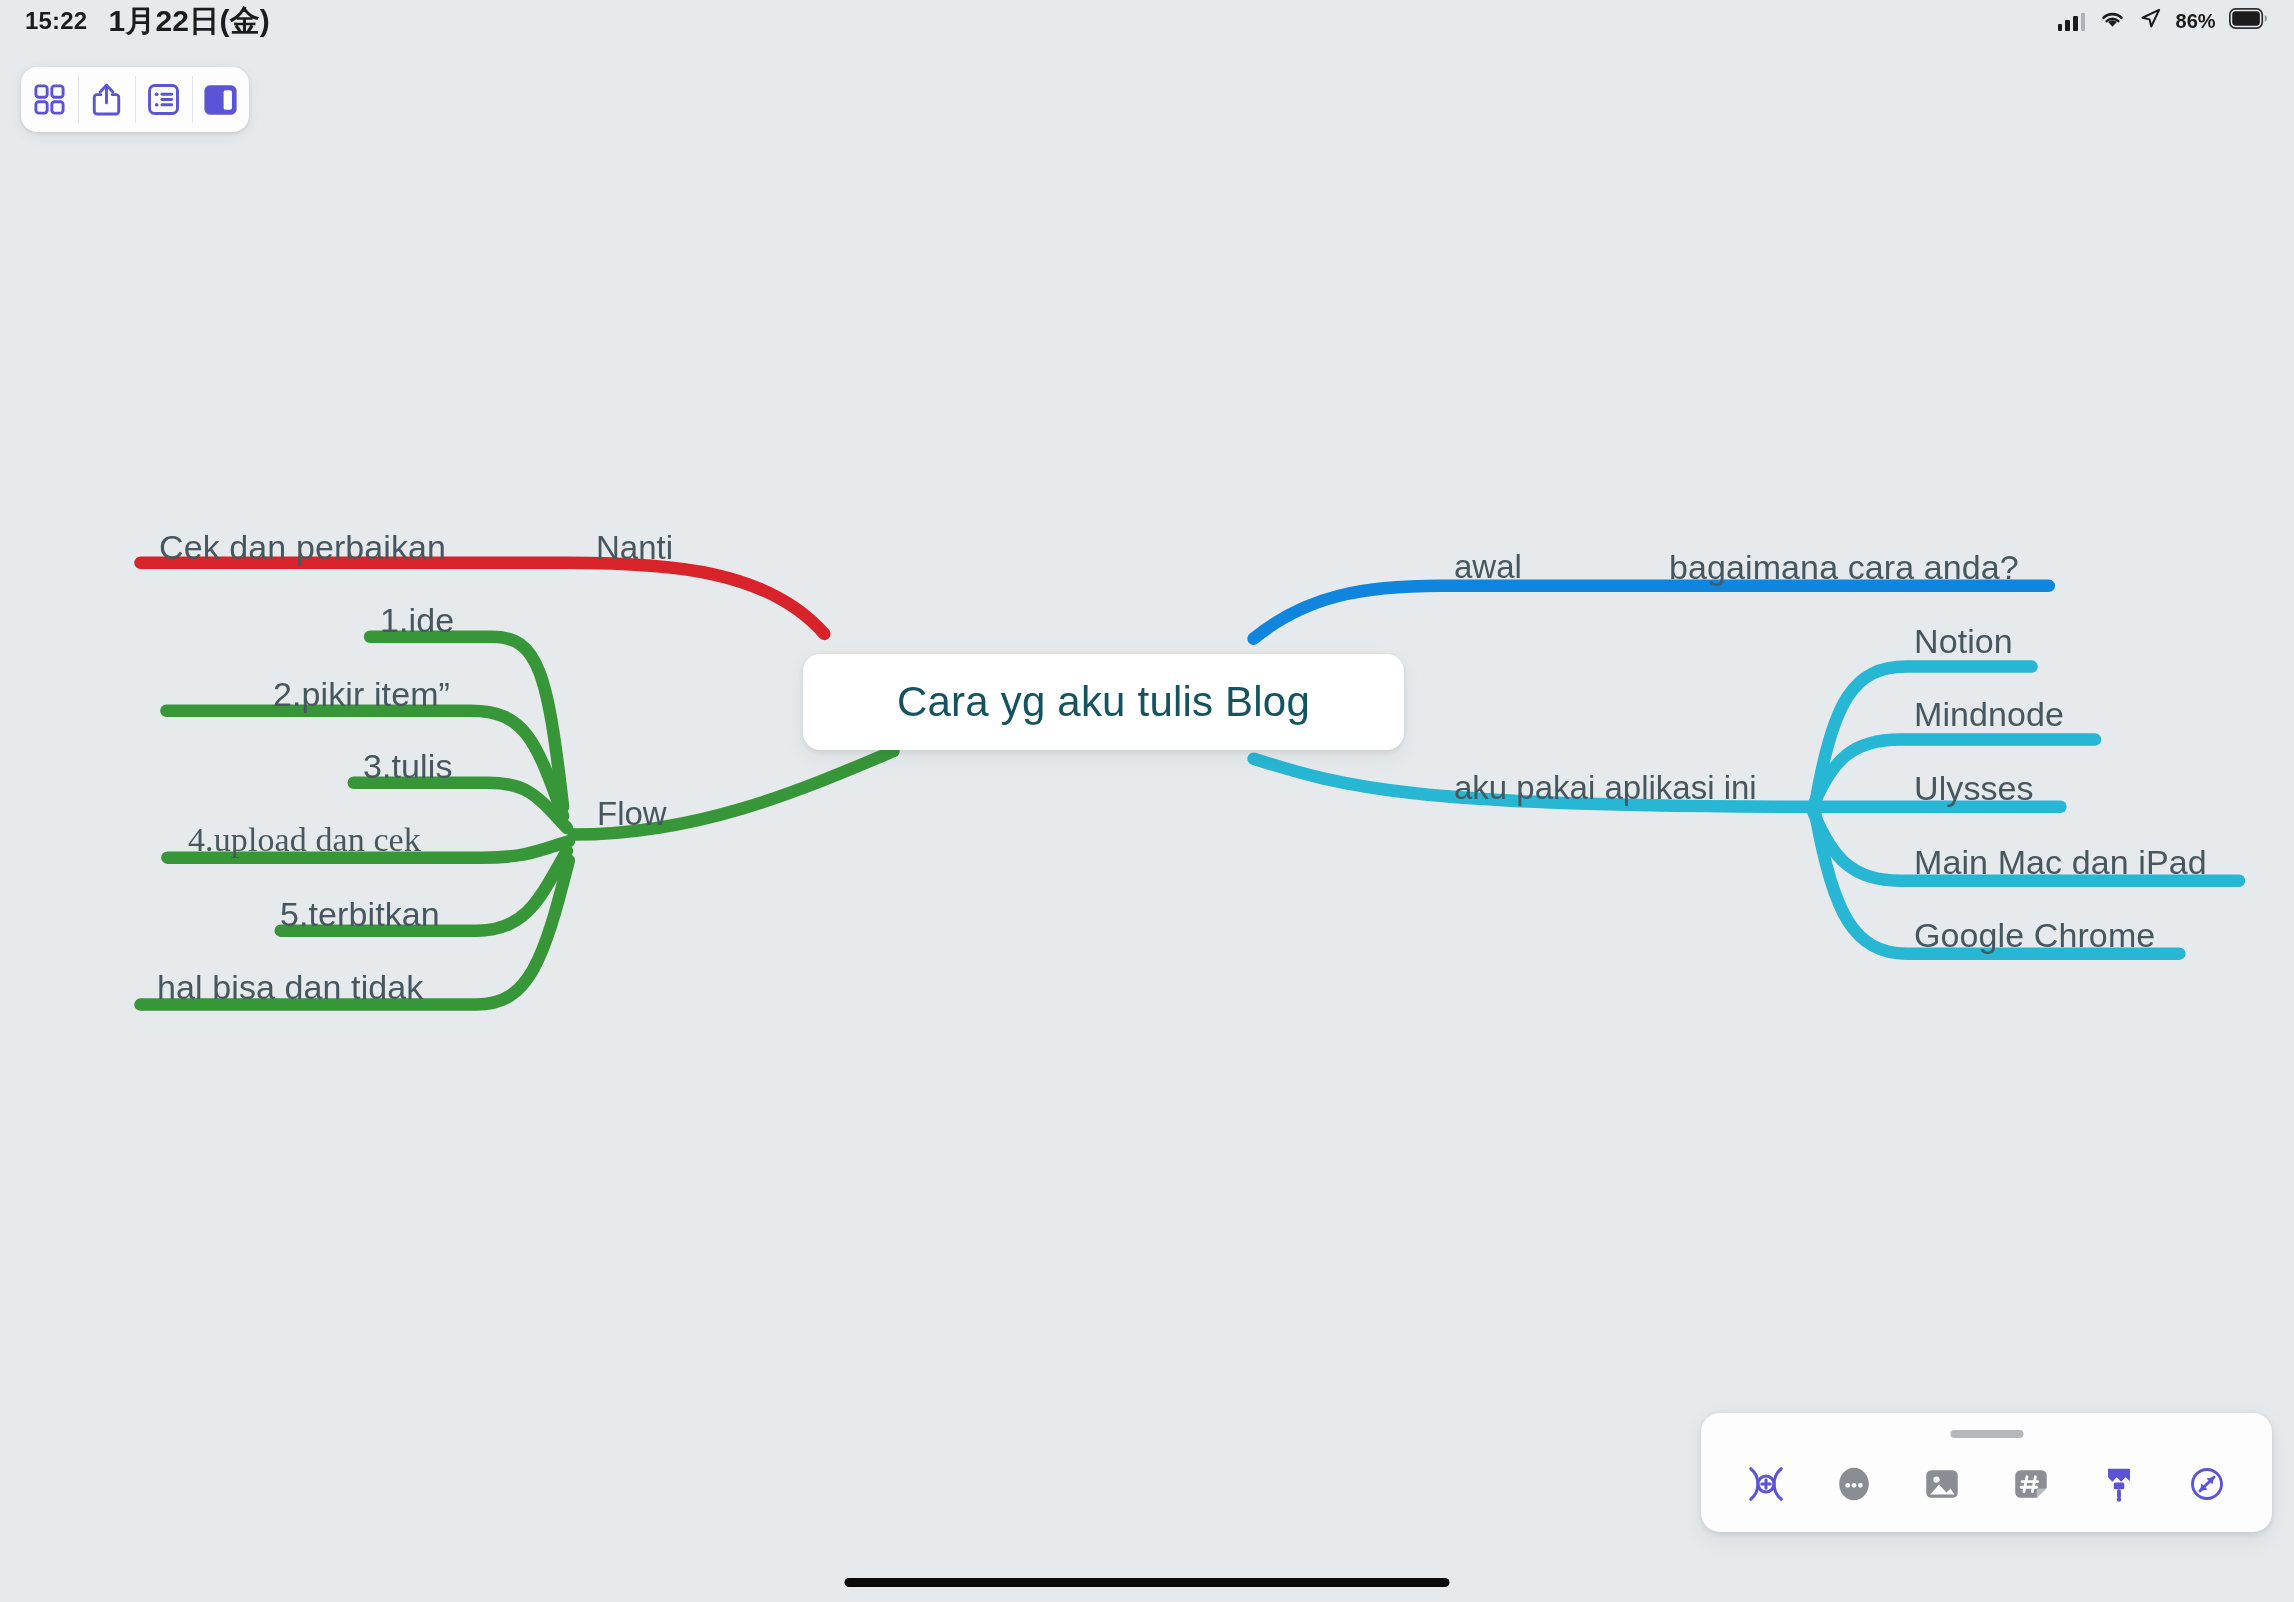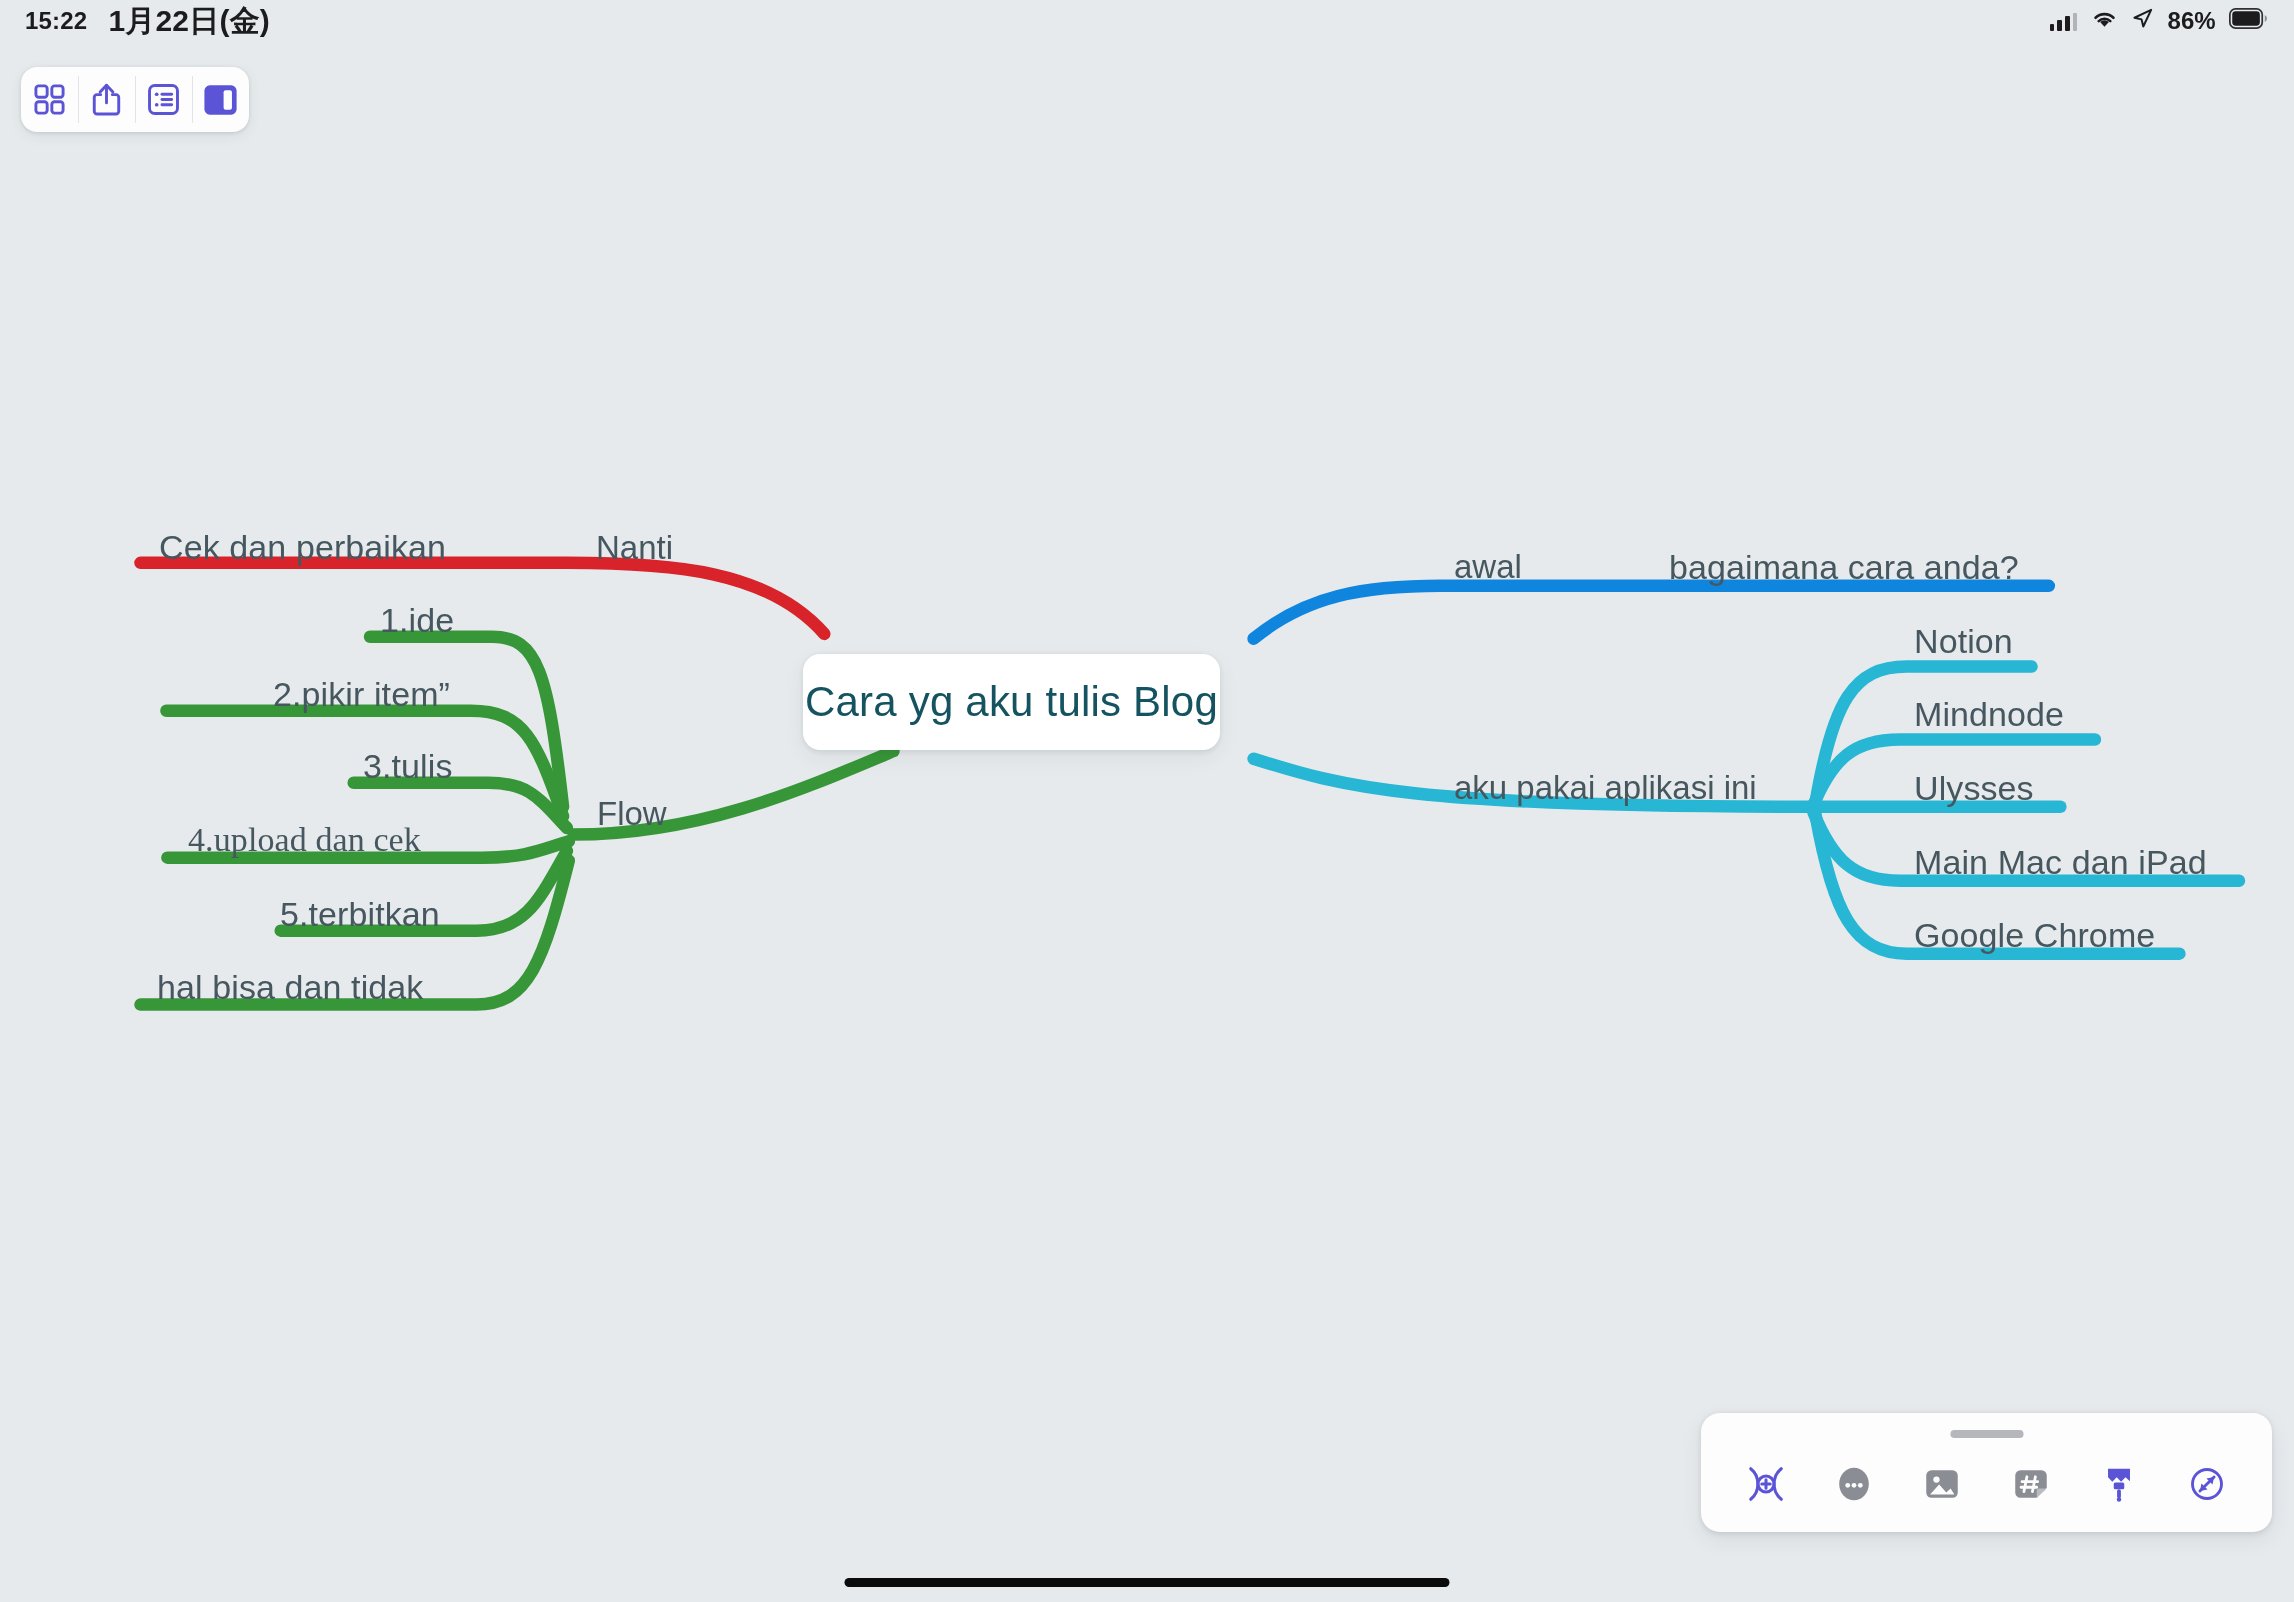--- a/index.html
+++ b/index.html
@@ -25,21 +25,21 @@
     padding:0 25px;
     color:#1c1c1e;
     font-size:24px;
     font-weight:600;
     letter-spacing:0.2px;
   }
   .status-left { display:flex; align-items:center; gap:21px;text-align:center; }
   .status-right { display:flex; align-items:center; gap:13.4px; }
   .sb-time { font-size:24px; font-weight:600; }
   .sb-date { font-size:30px; font-weight:600; }
-  .sb-pct  { font-size:24px; font-weight:600; letter-spacing:0; }
+  .sb-pct  { font-size:20px; font-weight:600; letter-spacing:0; }
 
   .sig-bars { display:flex; align-items:flex-end; gap:2.9px; height:19px; }
   .sig-bars i { display:block; width:4.8px; background:#1c1c1e; border-radius:1px; }
   .sig-bars i:nth-child(1){ height:6.7px; }
   .sig-bars i:nth-child(2){ height:10.6px; }
   .sig-bars i:nth-child(3){ height:14.4px; }
   .sig-bars i:nth-child(4){ height:18px; background:#b0b3b7; }
 
   
   #top-toolbar {
@@ -84,21 +84,21 @@
     font-size:33px;
     font-weight:400;
     white-space:nowrap;
     line-height:1;
   }
 
   
   #central-node {
     position:absolute;
     left:803px; top:654px;
-    width:417px; height:96px;
+    width:601px; height:96px;
     background:#FFFFFF;
     border-radius:17.3px;
     display:flex; align-items:center; justify-content:center;
     box-shadow:0 1.9px 5.8px rgba(40,55,70,0.10), 0 7.7px 21px rgba(40,55,70,0.06);
     z-index:5;
   }
   #central-node span {
     color:#14535F;
     font-size:42px;
     font-weight:400;

